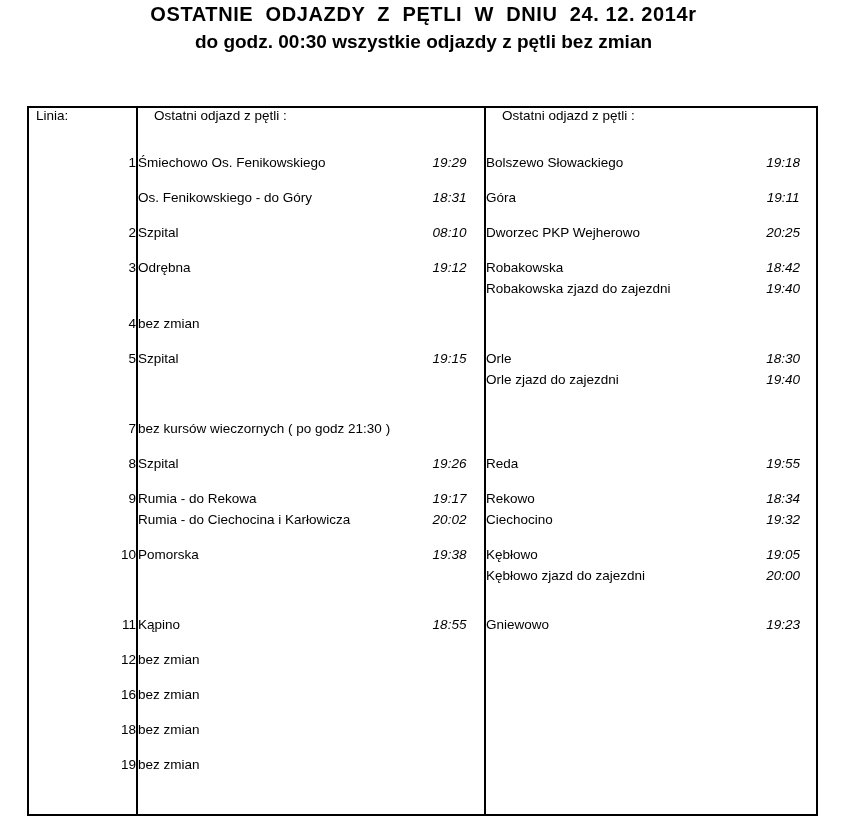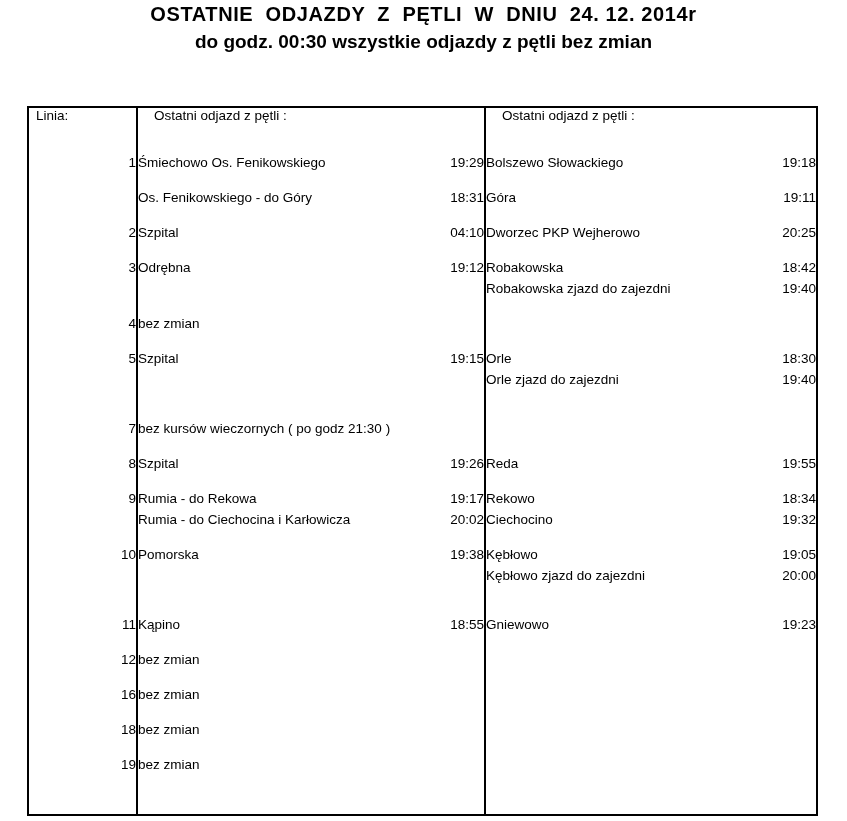--- a/index.html
+++ b/index.html
@@ -81,23 +81,24 @@
   .cell-line {
     text-align: right;
     padding-right: 20px;
     white-space: nowrap;
   }
   .cell-dep {
     padding-left: 10px;
     white-space: nowrap;
   }
   .cell-time {
-    text-align: right;
+    text-align: center;
     padding-right: 12px;
     white-space: nowrap;
+    font-style: italic;
   }
   .note {
     padding-left: 10px;
     white-space: nowrap;
     margin-left: 19px;
   }
   .row-gap td {
     height: 14px;
     font-size: 1px;
     line-height: 1px;
@@ -166,21 +167,21 @@
           <tr class="row-gap">
             <td class="vline-1"></td>
             <td></td>
             <td></td>
             <td style="border-left:2px solid #000"></td>
             <td></td>
           </tr>
           <tr class="row-std">
             <td class="cell-line vline-1">2</td>
             <td class="cell-dep">Szpital</td>
-            <td class="cell-time">04:10</td>
+            <td class="cell-time">08:10</td>
             <td class="cell-dep" style="border-left:2px solid #000">Dworzec PKP Wejherowo</td>
             <td class="cell-time">20:25</td>
           </tr>
           <tr class="row-gap">
             <td class="vline-1"></td>
             <td></td>
             <td></td>
             <td style="border-left:2px solid #000"></td>
             <td></td>
           </tr>

